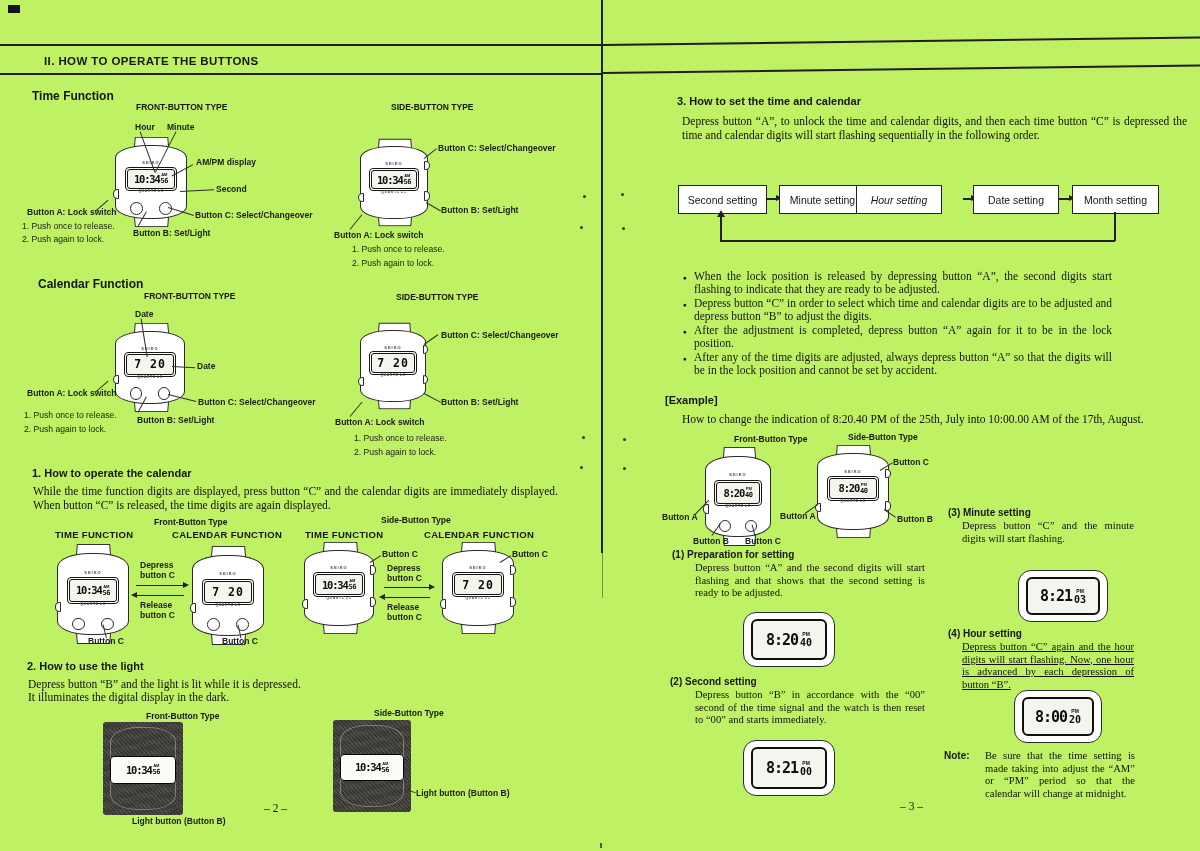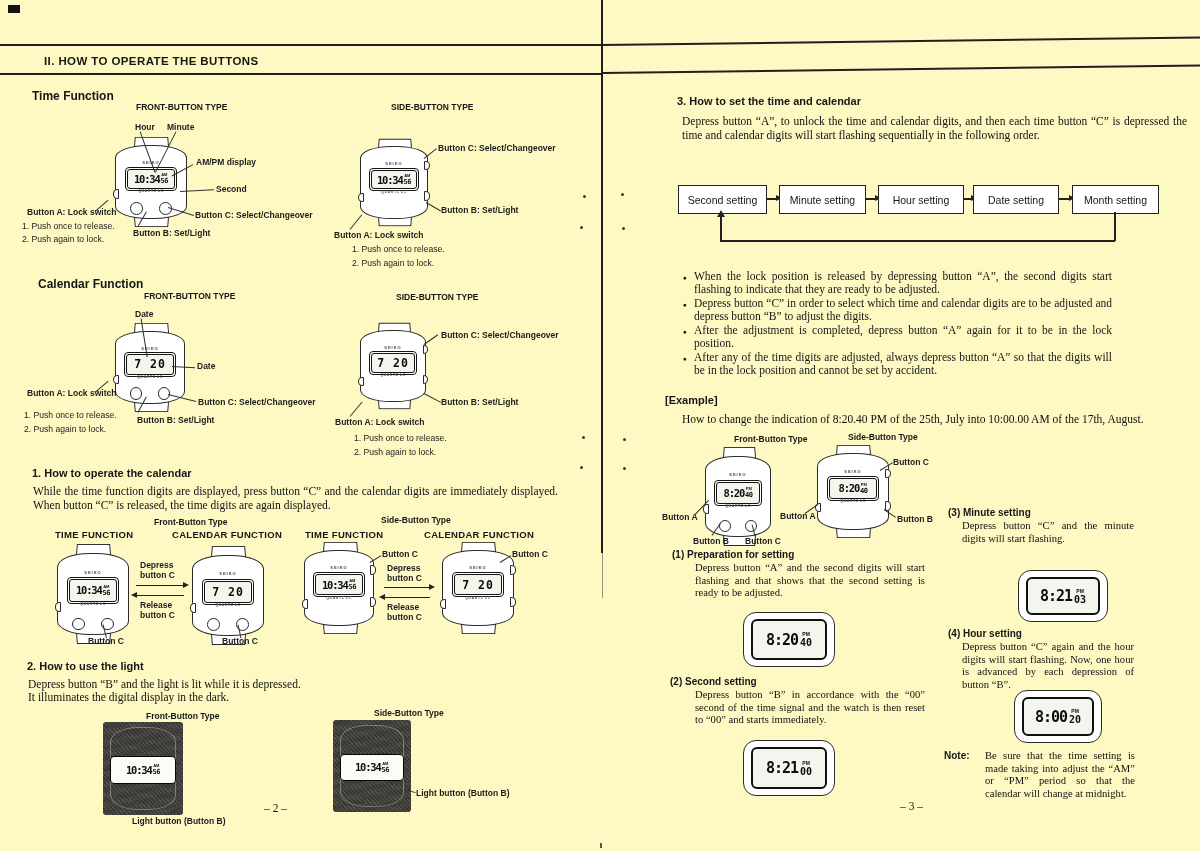--- a/index.html
+++ b/index.html
@@ -1,16 +1,16 @@
 <!DOCTYPE html>
 <html><head>
 <meta charset="utf-8">
 <style>
   html,body{margin:0;padding:0;background:#e8e8e6;}
-  .page{position:relative;width:1200px;height:851px;background:#fef9c3;overflow:hidden;
+  .page{position:relative;width:1200px;height:851px;background:#bef264;overflow:hidden;
         font-family:"Liberation Serif",serif;color:#161616;}
   .abs{position:absolute;}
   
   .hdr{font:700 11.5px "Liberation Sans",sans-serif;letter-spacing:.4px;white-space:nowrap;}
   .sec-big{font:700 12px "Liberation Sans",sans-serif;white-space:nowrap;}
   .sec-title{font:700 11px "Liberation Sans",sans-serif;white-space:nowrap;}
   .typelb{font:700 8.5px "Liberation Sans",sans-serif;white-space:nowrap;padding-left:36px;}
   .lb{font:700 8.5px "Liberation Sans",sans-serif;white-space:nowrap;color:#1c1c1c;}
   .lbn{font:400 8.6px "Liberation Sans",sans-serif;white-space:nowrap;color:#1c1c1c;}
   .body-txt{font:400 11.5px/13.6px "Liberation Serif",serif;text-align:justify;color:#101010;}
@@ -362,21 +362,21 @@
   <div class="rule" style="left:602px;top:44px;width:600px;height:1.8px;transform:rotate(-0.72deg);transform-origin:0 50%;"></div>
   <div class="rule" style="left:602px;top:72px;width:600px;height:1.6px;transform:rotate(-0.72deg);transform-origin:0 50%;"></div>
 
   <div class="abs sec-title" style="left:677px;top:95px;">3.  How to set the time and calendar</div>
   <div class="abs body-txt" style="left:682px;top:115px;width:505px;">Depress button “A”, to unlock the time and calendar digits, and then each time button “C” is depressed the time and calendar digits will start flashing sequentially in the following order.</div>
 
   <div class="fbox" style="left:678px;width:87px;">Second setting</div>
   <div class="flow-ar" style="left:766px;width:11px;"></div>
   <div class="fbox" style="left:779px;width:85px;">Minute setting</div>
   <div class="flow-ar" style="left:865px;width:11px;"></div>
-  <div class="fbox" style="left:878px;width:84px;">Hour setting</div>
+  <div class="fbox" style="left:856px;width:84px;font-style:italic;">Hour setting</div>
   <div class="flow-ar" style="left:963px;width:9px;"></div>
   <div class="fbox" style="left:973px;width:84px;">Date setting</div>
   <div class="flow-ar" style="left:1058px;width:12px;"></div>
   <div class="fbox" style="left:1072px;width:85px;">Month setting</div>
   <div class="loopline" style="left:1114px;top:212px;width:1.5px;height:29px;"></div>
   <div class="loopline" style="left:720px;top:240px;width:395px;height:1.5px;"></div>
   <div class="loopline" style="left:720px;top:216px;width:1.5px;height:25px;"></div>
   <div class="loop-tri" style="left:716.5px;top:210px;"></div>
 
   <div class="bullet" style="left:694px;top:270px;width:418px;">When the lock position is released by depressing button “A”, the second digits start flashing to indicate that they are ready to be adjusted.</div>
@@ -448,21 +448,21 @@
     <div class="m-in">
       <span class="mt">8:21</span>
       <span class="mss">
           <span class="map">PM</span>
           <span class="ms">03</span>
         </span>
     </div>
   </div>
 
   <div class="abs sec-title" style="left:948px;top:628px;font-size:10px;">(4)  Hour setting</div>
-  <div class="abs col-txt" style="left:962px;top:641px;width:172px;">Depress button “C” again and the hour digits will start flashing. Now, one hour is advanced by each depression of button “B”.</div>
+  <div class="abs col-txt" style="left:962px;top:641px;width:172px;text-decoration:underline;">Depress button “C” again and the hour digits will start flashing. Now, one hour is advanced by each depression of button “B”.</div>
   <div class="module" style="left:1014px;top:690px;width:88px;height:53px;">
     <div class="m-in">
       <span class="mt">8:00</span>
       <span class="mss">
           <span class="map">PM</span>
           <span class="ms">20</span>
         </span>
     </div>
   </div>
 

